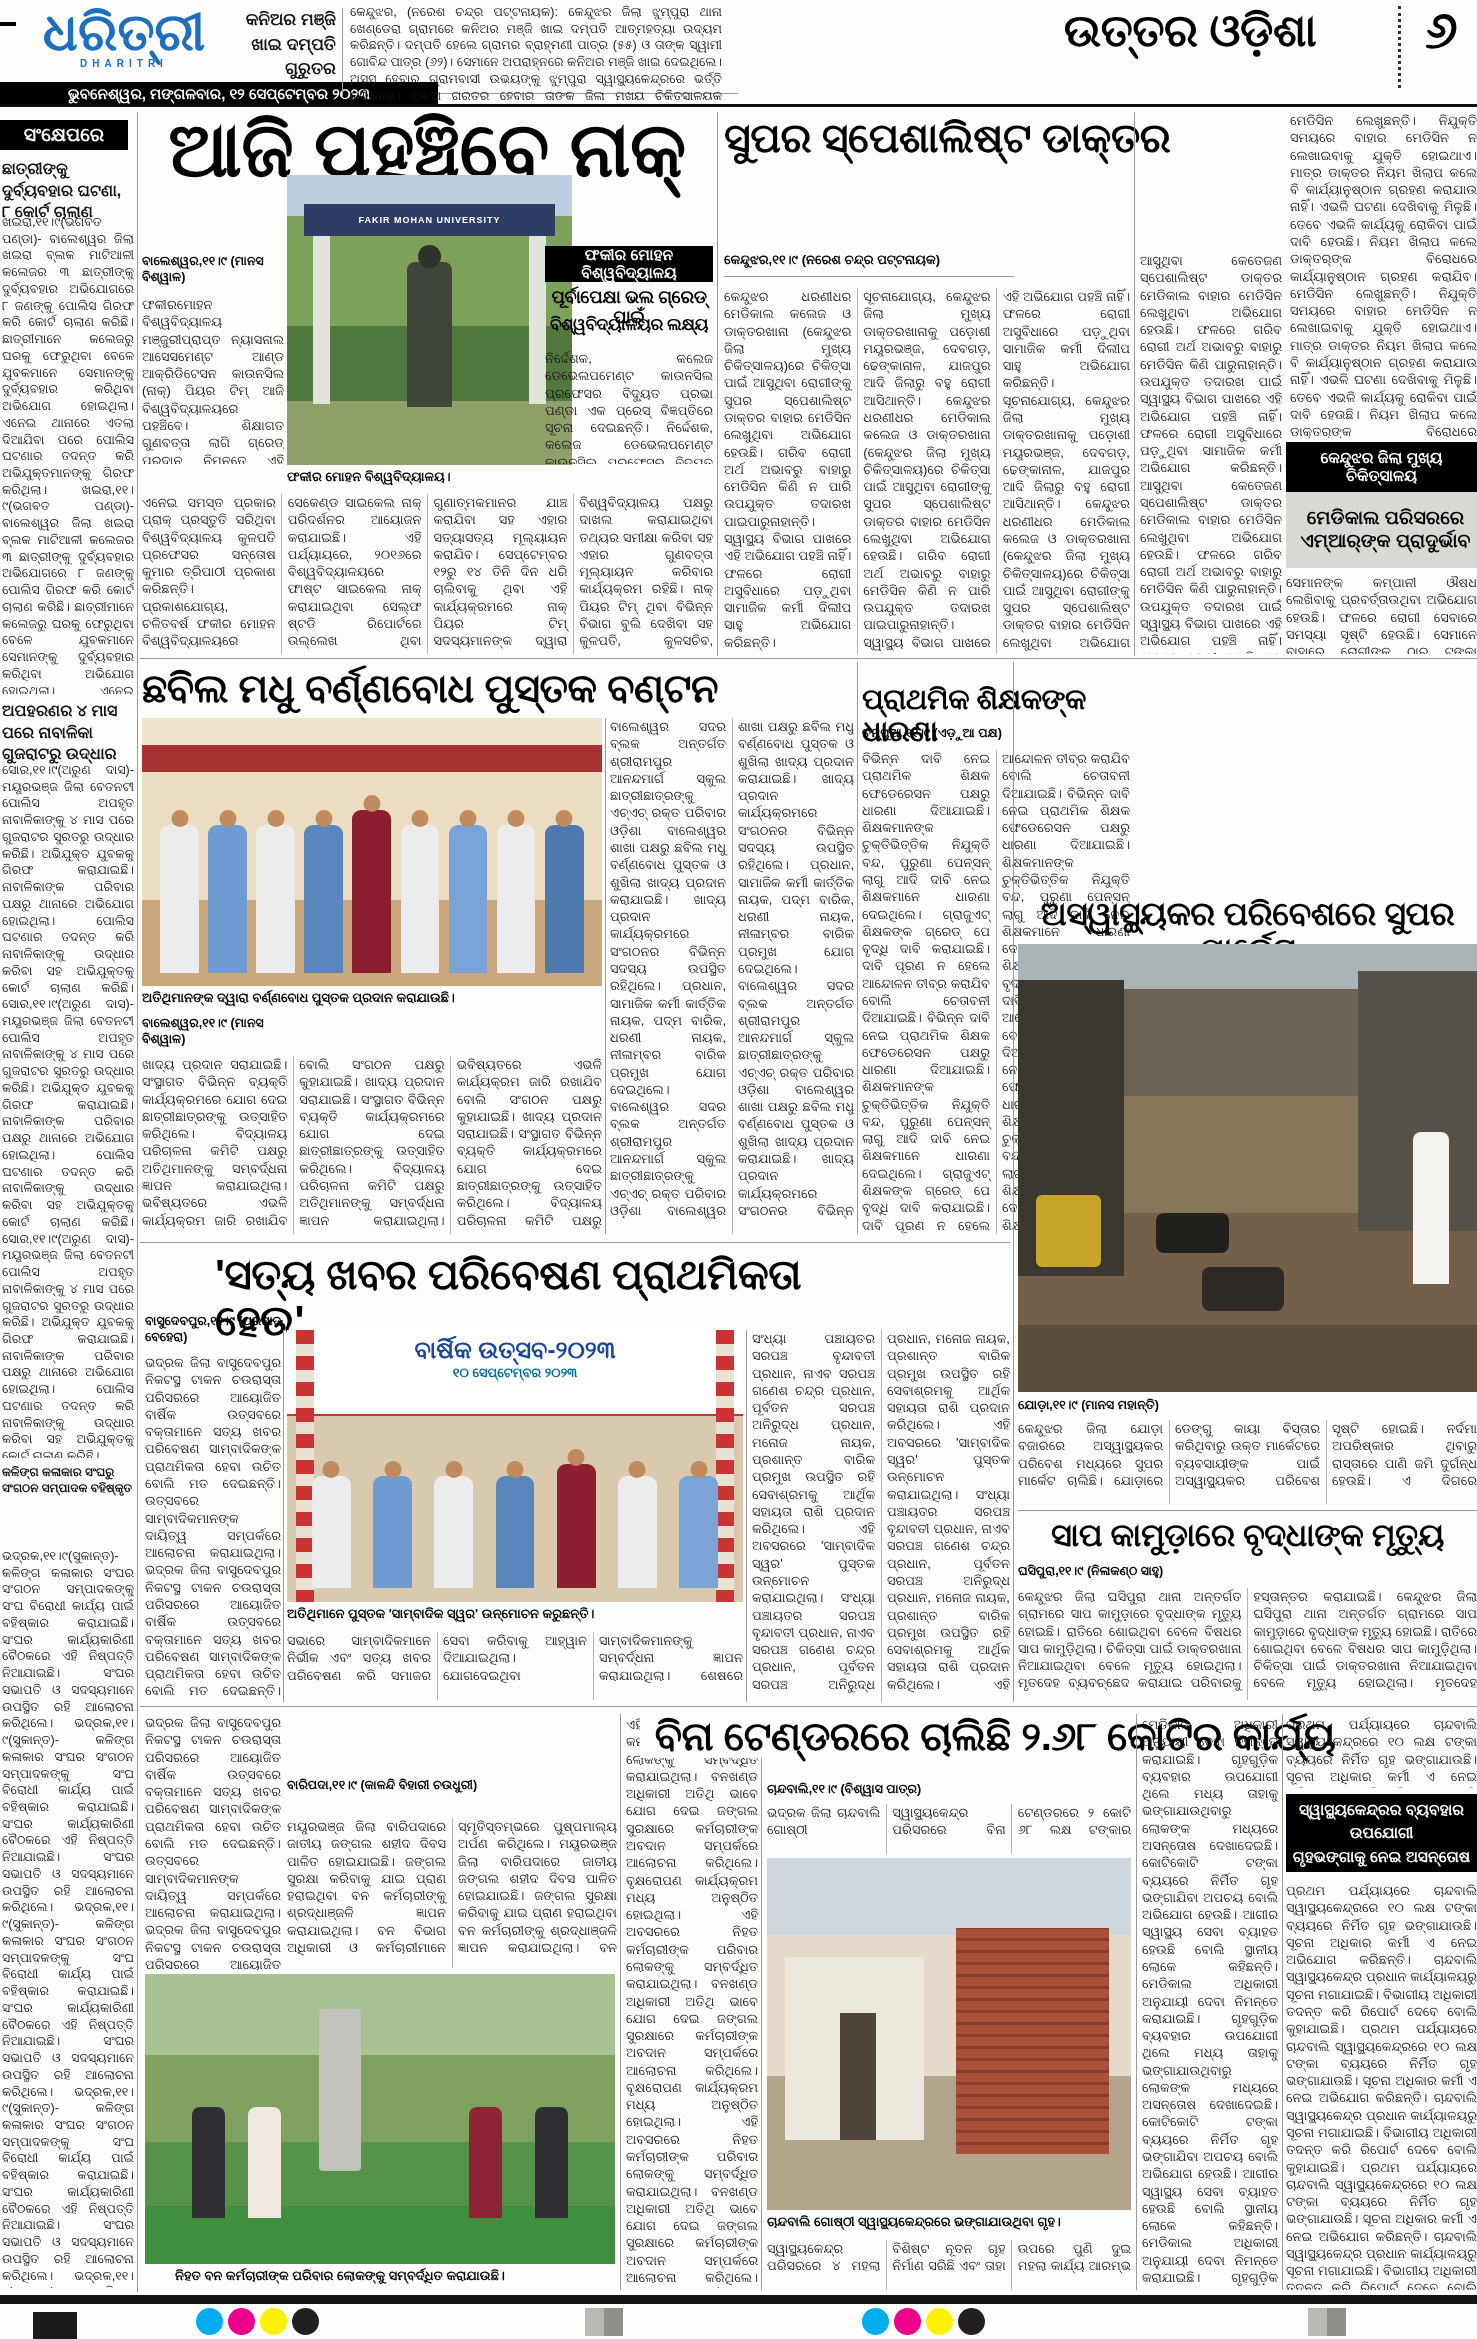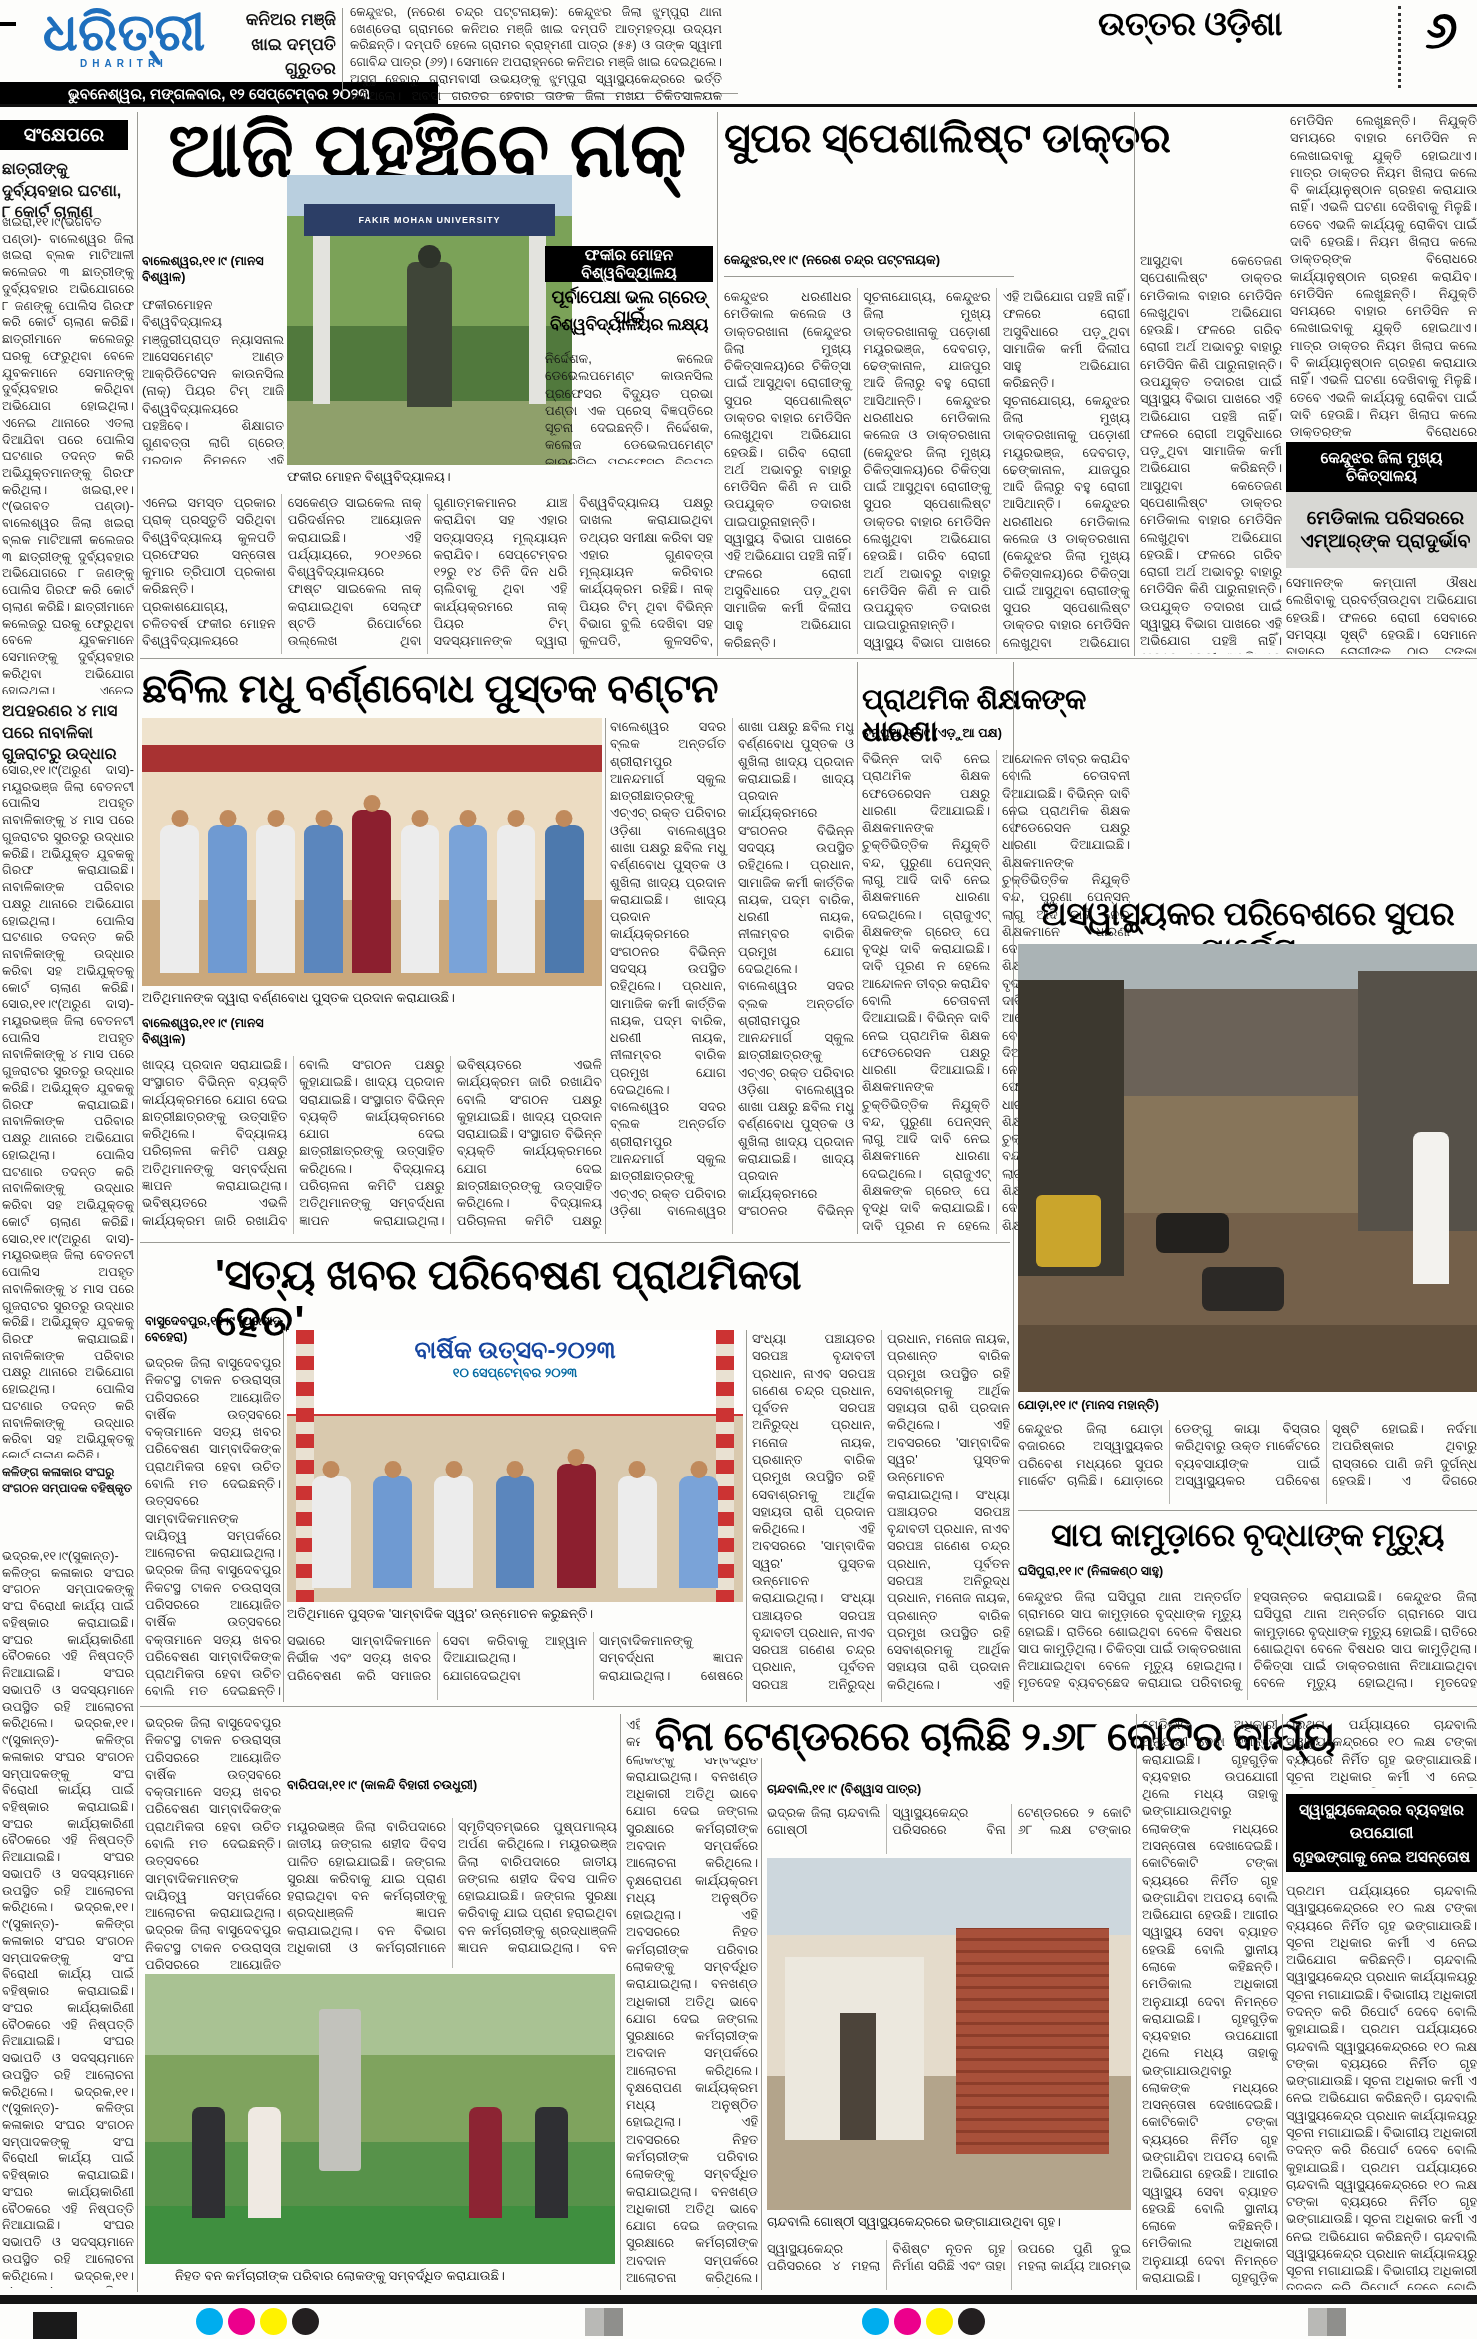--- a/index.html
+++ b/index.html
@@ -4,21 +4,21 @@
 <style>
   html,body{margin:0;padding:0;background:#e8e8e4;}
   #paper{position:relative;width:1477px;height:2339px;margin:0 auto;background:#fdfdfb;
          font-family:"Liberation Sans","DejaVu Sans",sans-serif;color:#111;overflow:hidden;}
   .abs{position:absolute;}
   .body{font-size:13px;line-height:1.33;text-align:justify;overflow:hidden;color:#151515;}
   .cols2{column-count:2;column-gap:12px;column-rule:1px solid #b5b5b0;}
   .cols3{column-count:3;column-gap:12px;column-rule:1px solid #b5b5b0;}
   .cols4{column-count:4;column-gap:12px;column-rule:1px solid #b5b5b0;}
   .byline{font-weight:bold;font-size:12.5px;line-height:1.25;color:#000;}
-  .cap{font-size:13px;font-weight:400;color:#000;}
+  .cap{font-size:13px;font-weight:700;color:#000;}
   .hl{font-weight:800;color:#000;line-height:1.1;letter-spacing:-.5px;}
   .blackbox{background:#000;color:#fff;display:flex;align-items:center;justify-content:center;
             font-weight:800;text-align:center;}
   .graybox{background:#d8d8d4;color:#000;display:flex;align-items:center;justify-content:center;
            font-weight:800;text-align:center;}
   .vr{border-left:1px solid #9a9a94;width:0;}
   .hr{border-top:2px solid #111;height:0;}
   .hairline{border-top:1px solid #9a9a94;height:0;}
   .ph{position:absolute;overflow:hidden;background:#cfcfc8;}
   .ph > div{position:absolute;}
@@ -84,21 +84,21 @@
     <div class="masthead-logo">ଧରିତ୍ରୀ</div>
     <div class="masthead-sub">DHARITRI</div>
   </div>
   <div class="abs blackbox" style="left:0;top:82px;width:438px;height:23px;font-size:15px;">ଭୁବନେଶ୍ୱର, ମଙ୍ଗଳବାର, ୧୨ ସେପ୍ଟେମ୍ବର ୨୦୨୩</div>
   <div class="abs hairline" style="left:438px;top:93px;width:300px;"></div>
 
   <div class="abs" style="left:240px;top:8px;width:96px;text-align:right;font-weight:800;font-size:17px;line-height:1.45;">କନିଅର ମଞ୍ଜି ଖାଇ ଦମ୍ପତି ଗୁରୁତର</div>
   <div class="abs vr" style="left:342px;top:8px;height:88px;"></div>
   <div class="abs body" style="left:350px;top:4px;width:372px;height:96px;font-size:12.6px;">କେନ୍ଦୁଝର, (ନରେଶ ଚନ୍ଦ୍ର ପଟ୍ଟନାୟକ): କେନ୍ଦୁଝର ଜିଲା ଝୁମ୍ପୁରା ଥାନା ଖେଣ୍ଡେରା ଗ୍ରାମରେ କନିଅର ମଞ୍ଜି ଖାଇ ଦମ୍ପତି ଆତ୍ମହତ୍ୟା ଉଦ୍ୟମ କରିଛନ୍ତି। ଦମ୍ପତି ହେଲେ ଗ୍ରାମର ବ୍ରାହ୍ମଣୀ ପାତ୍ର (୫୫) ଓ ତାଙ୍କ ସ୍ୱାମୀ ଗୋବିନ୍ଦ ପାତ୍ର (୬୨)। ସେମାନେ ଅପରାହ୍ନରେ କନିଅର ମଞ୍ଜି ଖାଇ ଦେଇଥିଲେ। ଅସୁସ୍ଥ ହେବାରୁ ଗ୍ରାମବାସୀ ଉଭୟଙ୍କୁ ଝୁମ୍ପୁରା ସ୍ୱାସ୍ଥ୍ୟକେନ୍ଦ୍ରରେ ଭର୍ତ୍ତି କରିଥିଲେ। ଅବସ୍ଥା ଗୁରୁତର ହେବାରୁ ତାଙ୍କୁ ଜିଲା ମୁଖ୍ୟ ଚିକିତ୍ସାଳୟକୁ ସ୍ଥାନାନ୍ତର କରାଯାଇଛି। ତାଙ୍କ ସନ୍ତାନ ସନ୍ତତି ନାହାନ୍ତି। ଅଭାବ ଅନଟନରେ ଚିନ୍ତାରେ ରହୁଥିବା ସ୍ଥାନୀୟ ଲୋକେ କହିଛନ୍ତି।</div>
 
-  <div class="abs hl" style="left:990px;top:6px;width:400px;font-size:33px;text-align:center;">ଉତ୍ତର ଓଡ଼ିଶା</div>
+  <div class="abs hl" style="left:990px;top:6px;width:400px;font-size:45px;text-align:center;">ଉତ୍ତର ଓଡ଼ିଶା</div>
   <div class="abs" style="left:1398px;top:6px;height:82px;border-left:3px dotted #333;"></div>
   <div class="abs hl" style="left:1406px;top:2px;width:70px;font-size:52px;text-align:center;">୬</div>
 
   <div class="abs hr" style="left:0;top:104px;width:1477px;border-top-width:3px;"></div>
 
   <div class="abs vr" style="left:137px;top:112px;height:2180px;"></div>
   <div class="abs blackbox" style="left:0;top:120px;width:128px;height:30px;font-size:19px;">ସଂକ୍ଷେପରେ</div>
 
   <div class="abs" style="left:2px;top:158px;width:132px;font-weight:800;font-size:16px;line-height:1.35;">ଛାତ୍ରୀଙ୍କୁ ଦୁର୍ବ୍ୟବହାର ଘଟଣା, ୮ କୋର୍ଟ ଚାଲାଣ</div>
   <div class="abs body" style="left:2px;top:214px;width:132px;height:480px;font-size:12.6px;">ଖଇରା,୧୧।୯(ଭଗବତ ପଣ୍ଡା)- ବାଲେଶ୍ୱର ଜିଲା ଖଇରା ବ୍ଲକ ମାଟିଆଳୀ କଲେଜର ୩ ଛାତ୍ରୀଙ୍କୁ ଦୁର୍ବ୍ୟବହାର ଅଭିଯୋଗରେ ୮ ଜଣଙ୍କୁ ପୋଲିସ ଗିରଫ କରି କୋର୍ଟ ଚାଲାଣ କରିଛି। ଛାତ୍ରୀମାନେ କଲେଜରୁ ଘରକୁ ଫେରୁଥିବା ବେଳେ ଯୁବକମାନେ ସେମାନଙ୍କୁ ଦୁର୍ବ୍ୟବହାର କରିଥିବା ଅଭିଯୋଗ ହୋଇଥିଲା। ଏନେଇ ଥାନାରେ ଏତଲା ଦିଆଯିବା ପରେ ପୋଲିସ ଘଟଣାର ତଦନ୍ତ କରି ଅଭିଯୁକ୍ତମାନଙ୍କୁ ଗିରଫ କରିଥିଲା। ଖଇରା,୧୧।୯(ଭଗବତ ପଣ୍ଡା)- ବାଲେଶ୍ୱର ଜିଲା ଖଇରା ବ୍ଲକ ମାଟିଆଳୀ କଲେଜର ୩ ଛାତ୍ରୀଙ୍କୁ ଦୁର୍ବ୍ୟବହାର ଅଭିଯୋଗରେ ୮ ଜଣଙ୍କୁ ପୋଲିସ ଗିରଫ କରି କୋର୍ଟ ଚାଲାଣ କରିଛି। ଛାତ୍ରୀମାନେ କଲେଜରୁ ଘରକୁ ଫେରୁଥିବା ବେଳେ ଯୁବକମାନେ ସେମାନଙ୍କୁ ଦୁର୍ବ୍ୟବହାର କରିଥିବା ଅଭିଯୋଗ ହୋଇଥିଲା। ଏନେଇ ଥାନାରେ ଏତଲା ଦିଆଯିବା ପରେ ପୋଲିସ ଘଟଣାର ତଦନ୍ତ କରି ଅଭିଯୁକ୍ତମାନଙ୍କୁ ଗିରଫ କରିଥିଲା।</div>

